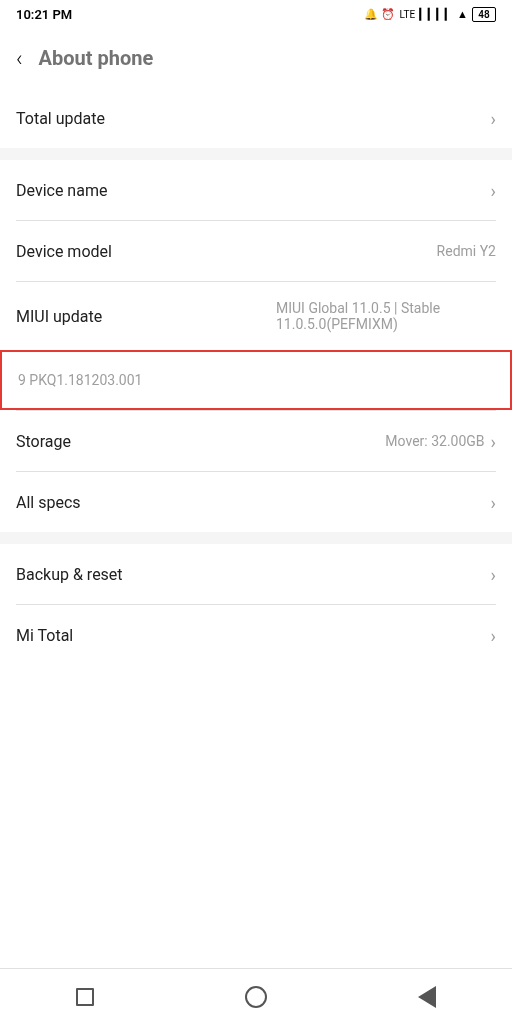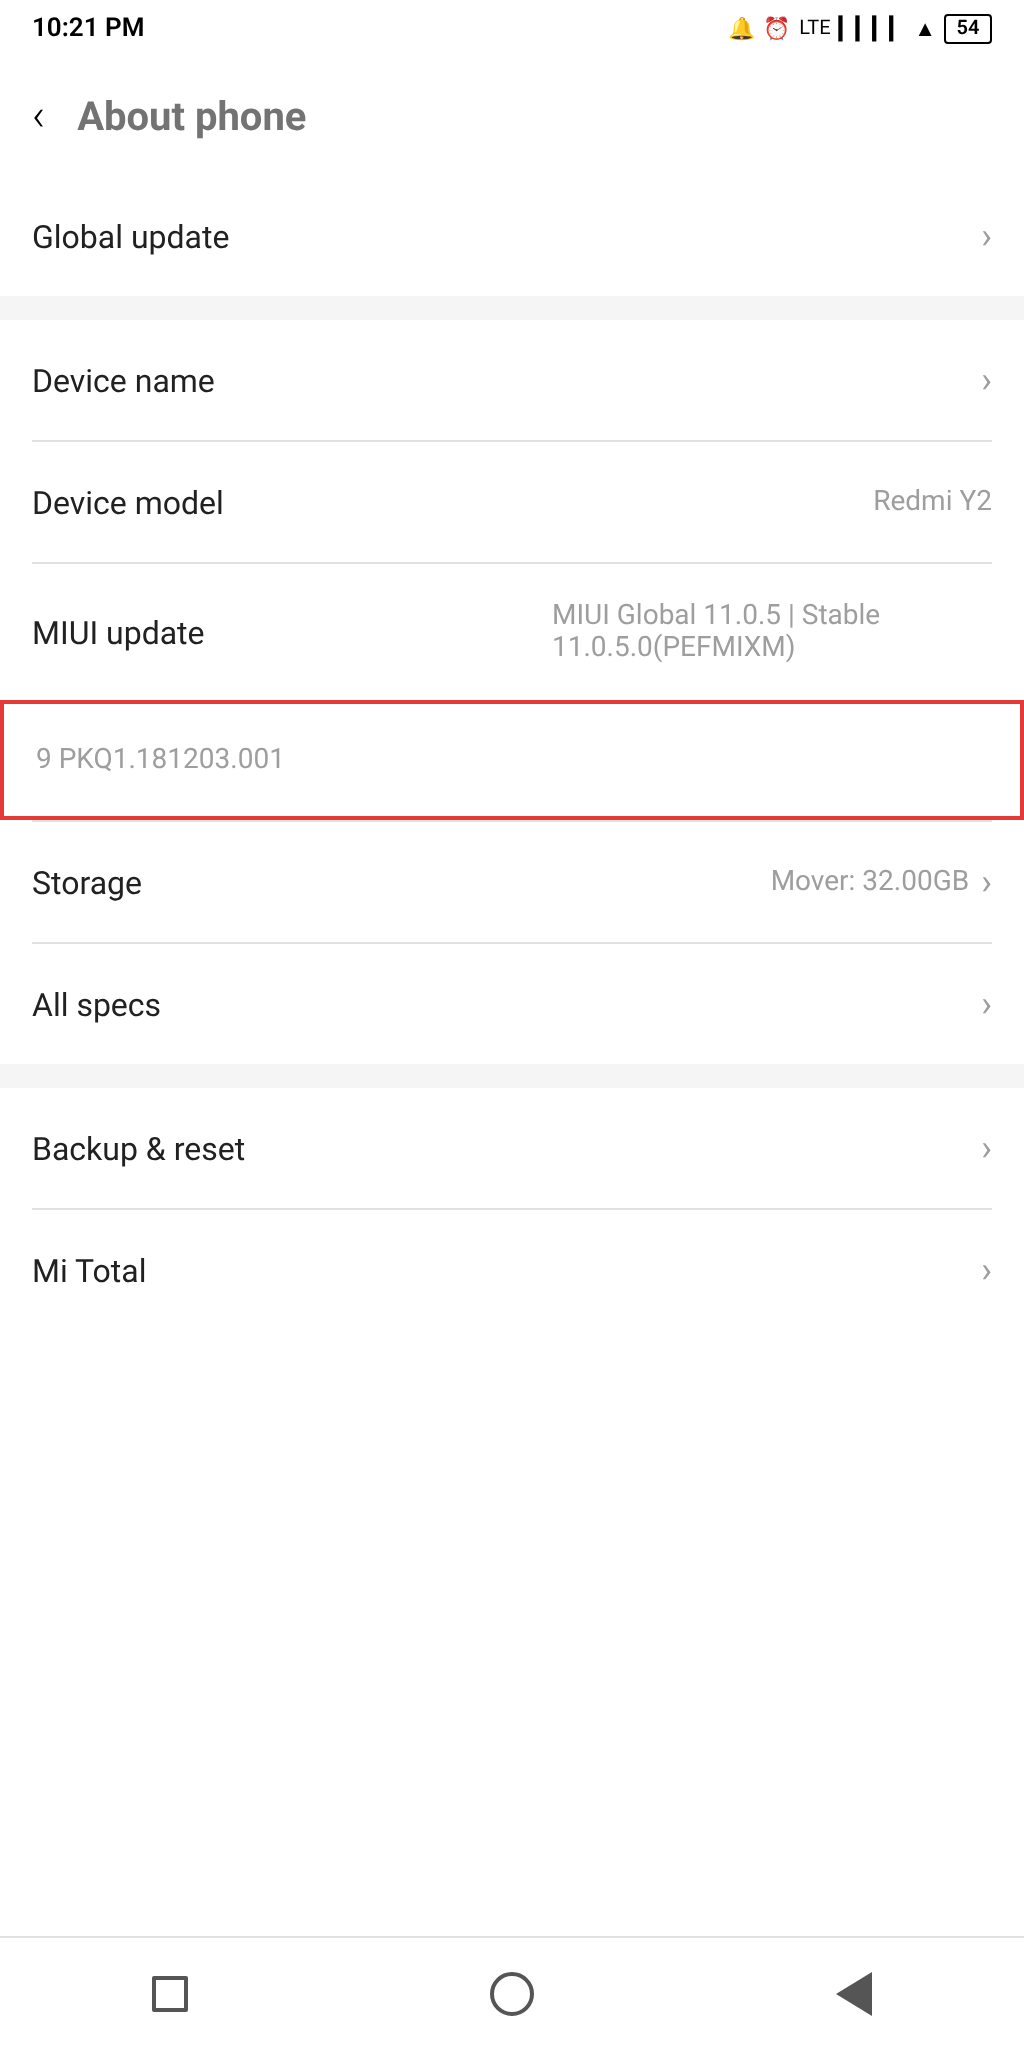--- a/index.html
+++ b/index.html
@@ -178,34 +178,34 @@
 <body>
 
 <div class="status-bar">
   <span class="status-time">10:21 PM</span>
   <div class="status-icons">
     <span>🔔</span>
     <span>⏰</span>
     <span style="font-size:10px;">LTE</span>
     <span>▎▎▎▎</span>
     <span>▲</span>
-    <span class="battery-box">54</span>
+    <span class="battery-box">48</span>
   </div>
 </div>
 
 <div class="header">
   <span class="back-btn">‹</span>
   <span class="header-title">About phone</span>
 </div>
 
 <div class="content">
 
   <div id="items-container">
       <div class="list-item">
-        <span class="item-left">Global update</span>
+        <span class="item-left">Total update</span>
         <div class="item-right">
           <span class="chevron">›</span>
         </div>
       </div>
       <div class="section-gap"></div>
       <div class="list-item">
         <span class="item-left">Device name</span>
         <div class="item-right">
           <span class="chevron">›</span>
         </div>

